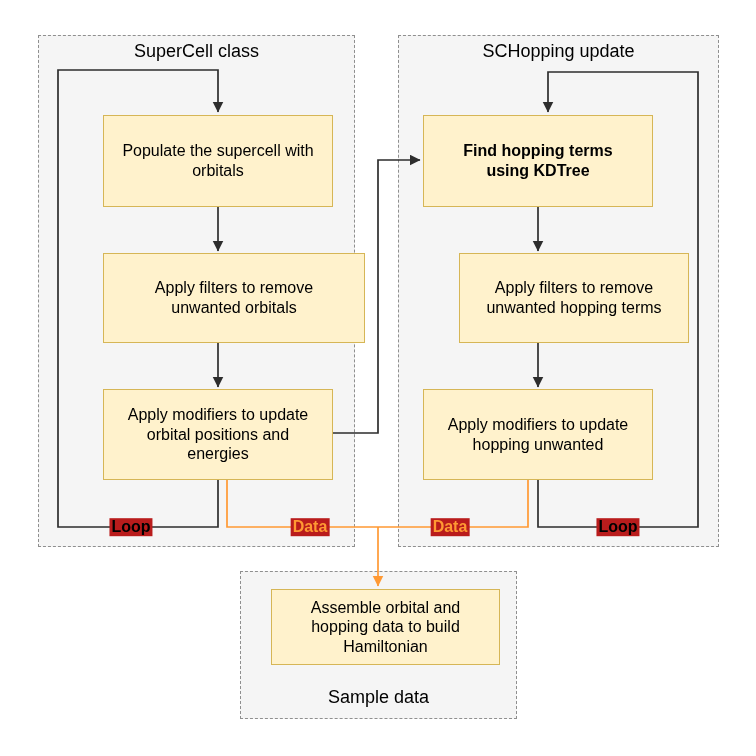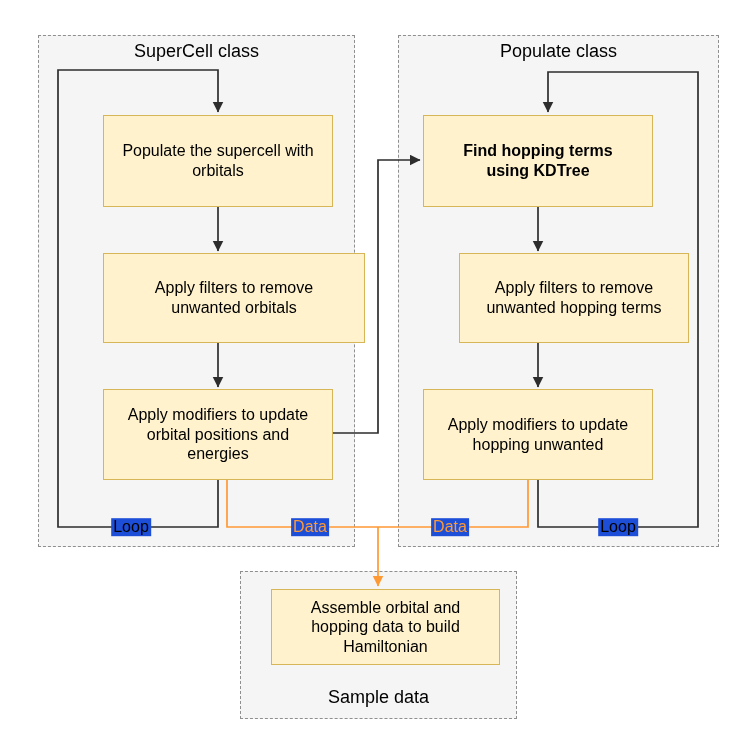--- a/index.html
+++ b/index.html
@@ -57,40 +57,41 @@
     left: 0;
     width: 756px;
     height: 756px;
     z-index: 5;
     pointer-events: none;
   }
   .edge-label {
     position: absolute;
     z-index: 6;
     transform: translate(-50%, -50%);
-    background: #1d4ed8;
+    background: #b91c1c;
     padding: 0 2px;
     font-size: 16px;
     line-height: 1.1;
     white-space: nowrap;
+    font-weight: bold;
   }
   .edge-label.loop { color: #000000; }
   .edge-label.data { color: #ff9933; }
 </style>
 </head>
 <body>
 
 <div class="canvas">
 
   <div class="group" style="left:38px; top:35px; width:317px; height:512px;">
     <div class="group-title">SuperCell class</div>
   </div>
 
   <div class="group" style="left:398px; top:35px; width:321px; height:512px;">
-    <div class="group-title">Populate class</div>
+    <div class="group-title">SCHopping update</div>
   </div>
 
   <div class="group" style="left:240px; top:571px; width:277px; height:148px;">
     <div class="group-title bottom">Sample data</div>
   </div>
 
   <div class="node" style="left:103px; top:115px; width:230px; height:92px;">Populate the supercell with orbitals</div>
   <div class="node" style="left:103px; top:253px; width:262px; height:90px;">Apply filters to remove unwanted orbitals</div>
   <div class="node" style="left:103px; top:389px; width:230px; height:91px;">Apply modifiers to update orbital positions and energies</div>
 

